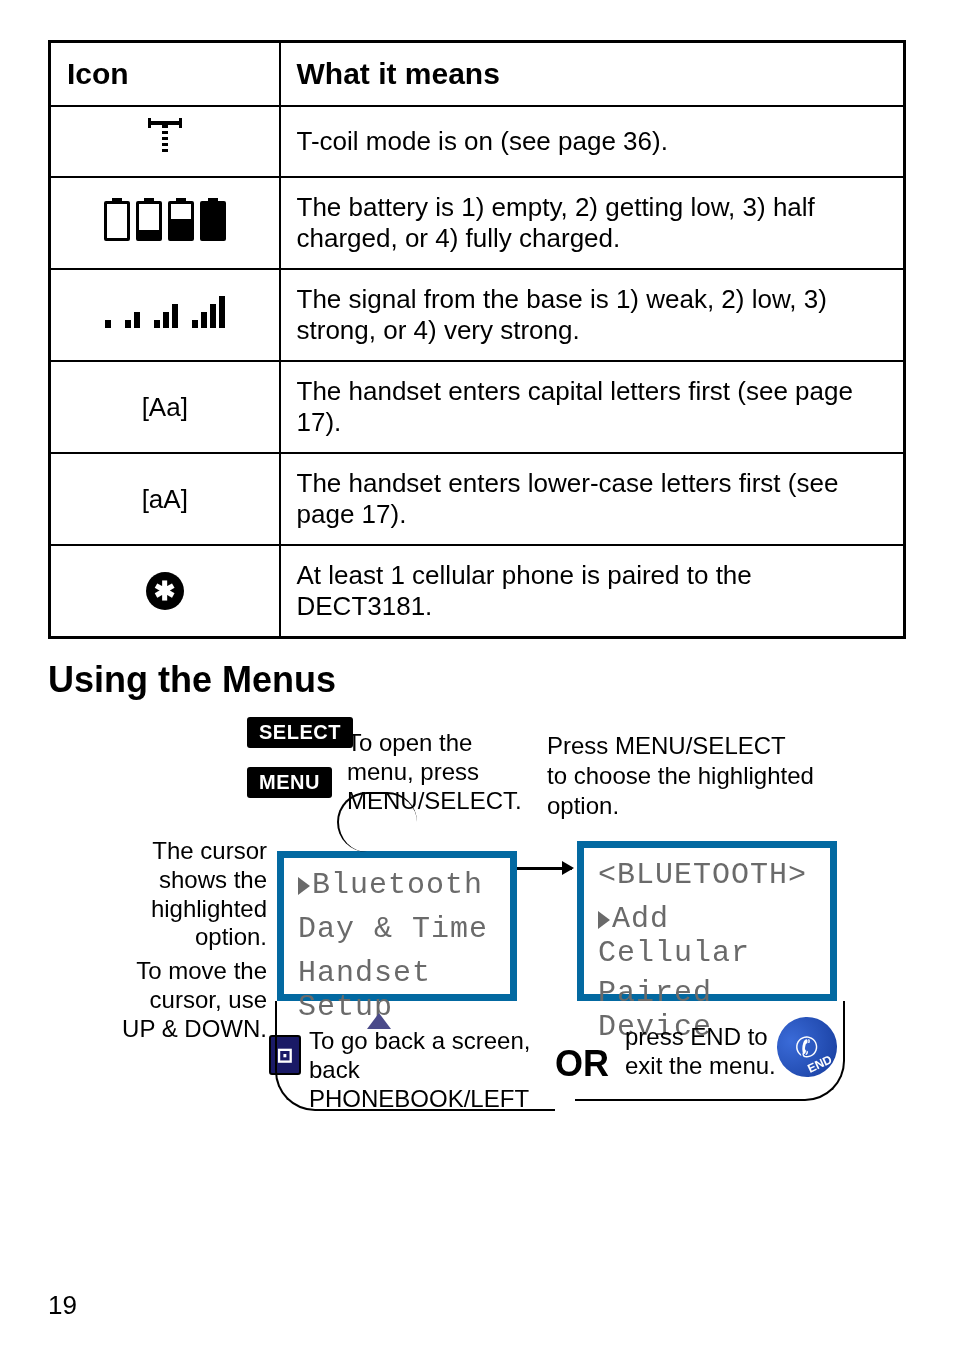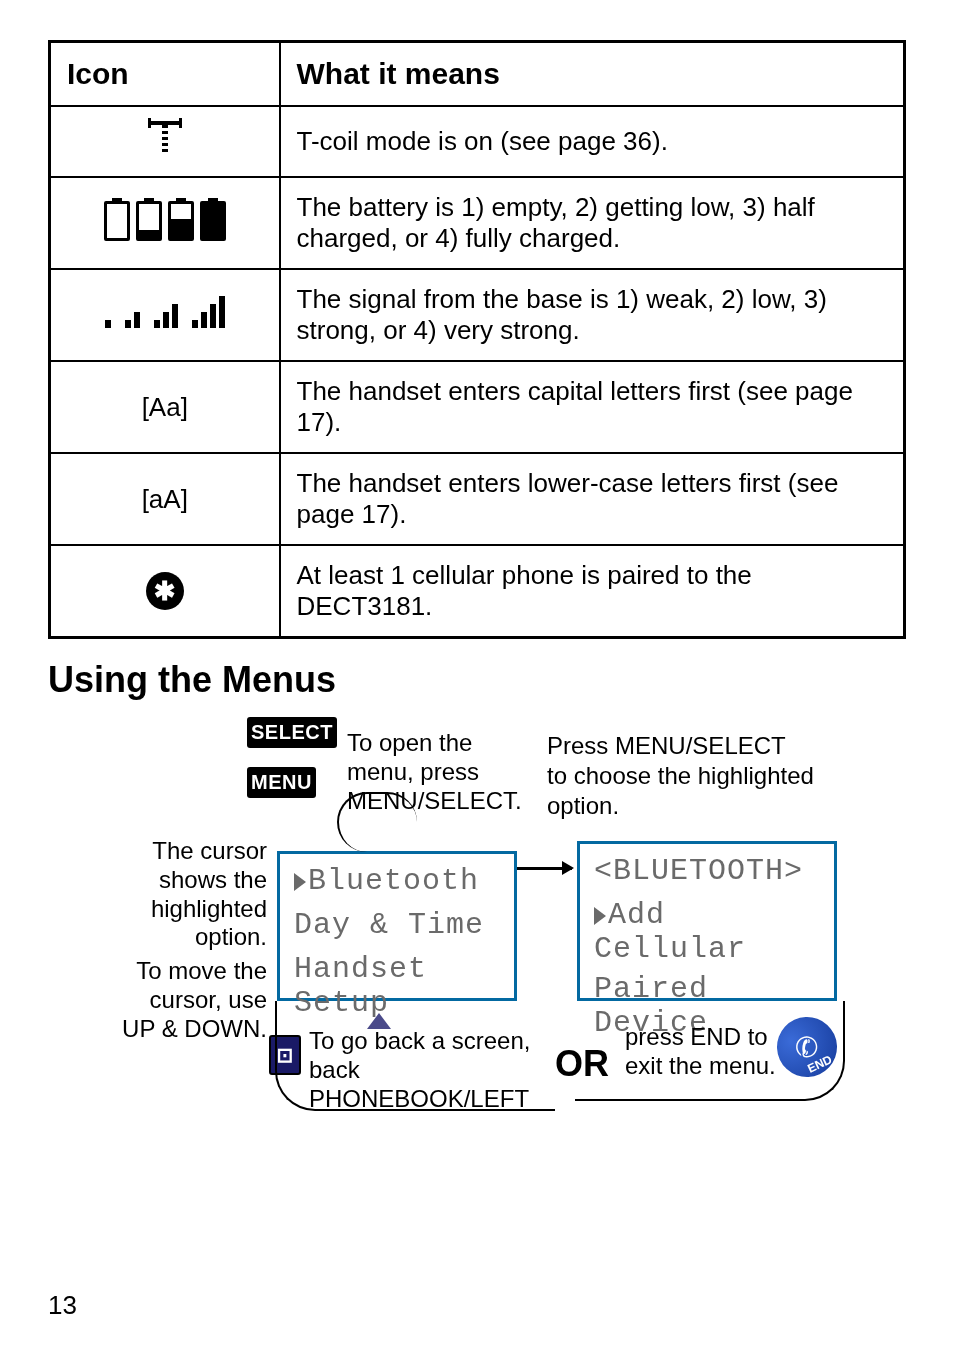--- a/index.html
+++ b/index.html
@@ -51,38 +51,38 @@
     .antenna { display:inline-block; text-align:center; }
     .ant-top { width:28px; height:4px; background:#000; margin:0 auto; position:relative;}
     .ant-top::before{content:"";position:absolute;left:-3px;top:-3px;width:3px;height:10px;background:#000;}
     .ant-top::after{content:"";position:absolute;right:-3px;top:-3px;width:3px;height:10px;background:#000;}
     .ant-stem { width:6px; height:30px; margin:0 auto; background: repeating-linear-gradient(#000 0 3px, #fff 3px 6px);}
     
     .btdot { width:38px; height:38px; border-radius:50%; background:#000; display:inline-flex; align-items:center; justify-content:center; color:#fff; font-size:26px; font-weight:bold;}
     
     .diagram { position:relative; width:740px; height:480px; margin: 0 auto; font-size:24px; }
     .pill {
-      background:#000; color:#fff; font-weight:700; font-size:20px; padding:4px 4px; border-radius:3px; display:inline-block;
+      background:#000; color:#fff; font-weight:700; font-size:20px; padding:4px 12px; border-radius:3px; display:inline-block;
       letter-spacing:0.5px;
     }
     .lcd {
       font-family: "Courier New", monospace;
       color:#6a6a6a;
       font-size:30px;
       letter-spacing:1px;
     }
     .lcd-selected .cursor-tri{
       display:inline-block; width:0; height:0;
       border-top:9px solid transparent;
       border-bottom:9px solid transparent;
       border-left:12px solid #6a6a6a;
       vertical-align:-2px; margin-right:2px;
     }
     .screenbox {
-      position:absolute; border:3px solid #0369a1; padding:10px 14px; width:240px;
+      position:absolute; border:7px solid #0369a1; padding:10px 14px; width:240px;
       background:#fff;
     }
     .bold { font-weight:400; }
     .or { font-size:36px; font-weight:700; }
     .arrow-line { position:absolute; background:#000; height:3px; }
     .arrow-line::after{ content:""; position:absolute; right:-2px; top:-6px; border-left:12px solid #000; border-top:7px solid transparent; border-bottom:7px solid transparent;}
     .tri-up { width:0;height:0;border-left:12px solid transparent;border-right:12px solid transparent;border-bottom:16px solid #4a4a8a; display:inline-block;}
     .endbtn{
       width:60px;height:60px;border-radius:50%;
       background: radial-gradient(circle at 30% 30%, #3a6bd8, #153a9a);
@@ -261,13 +261,13 @@
   </div>
 
   <div class="connector" style="left:168px; top:284px; width:280px; height:110px; border-top:none; border-right:none; border-bottom-left-radius:40px; border-top-left-radius:0;border-bottom-right-radius:0;"></div>
 
   <div class="connector" style="left:468px; top:284px; width:270px; height:100px; border-top:none; border-left:none; border-bottom-right-radius:40px; border-top-right-radius:0;border-bottom-left-radius:0;"></div>
 
   <div class="connector" style="left:230px; top:75px; width:80px; height:60px; border-right:none; border-bottom:none; border-top-left-radius:40px;"></div>
 
 </div>
 
-<div class="pg">13</div>
+<div class="pg">19</div>
 
 </body></html>

